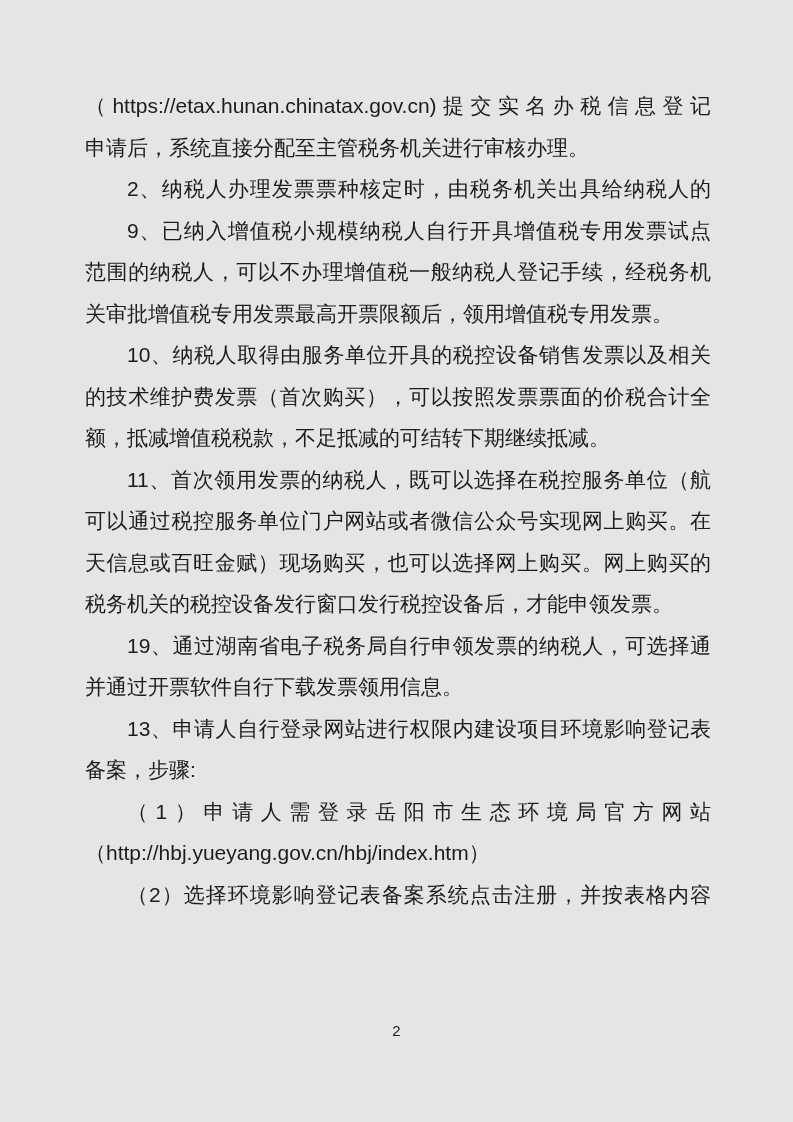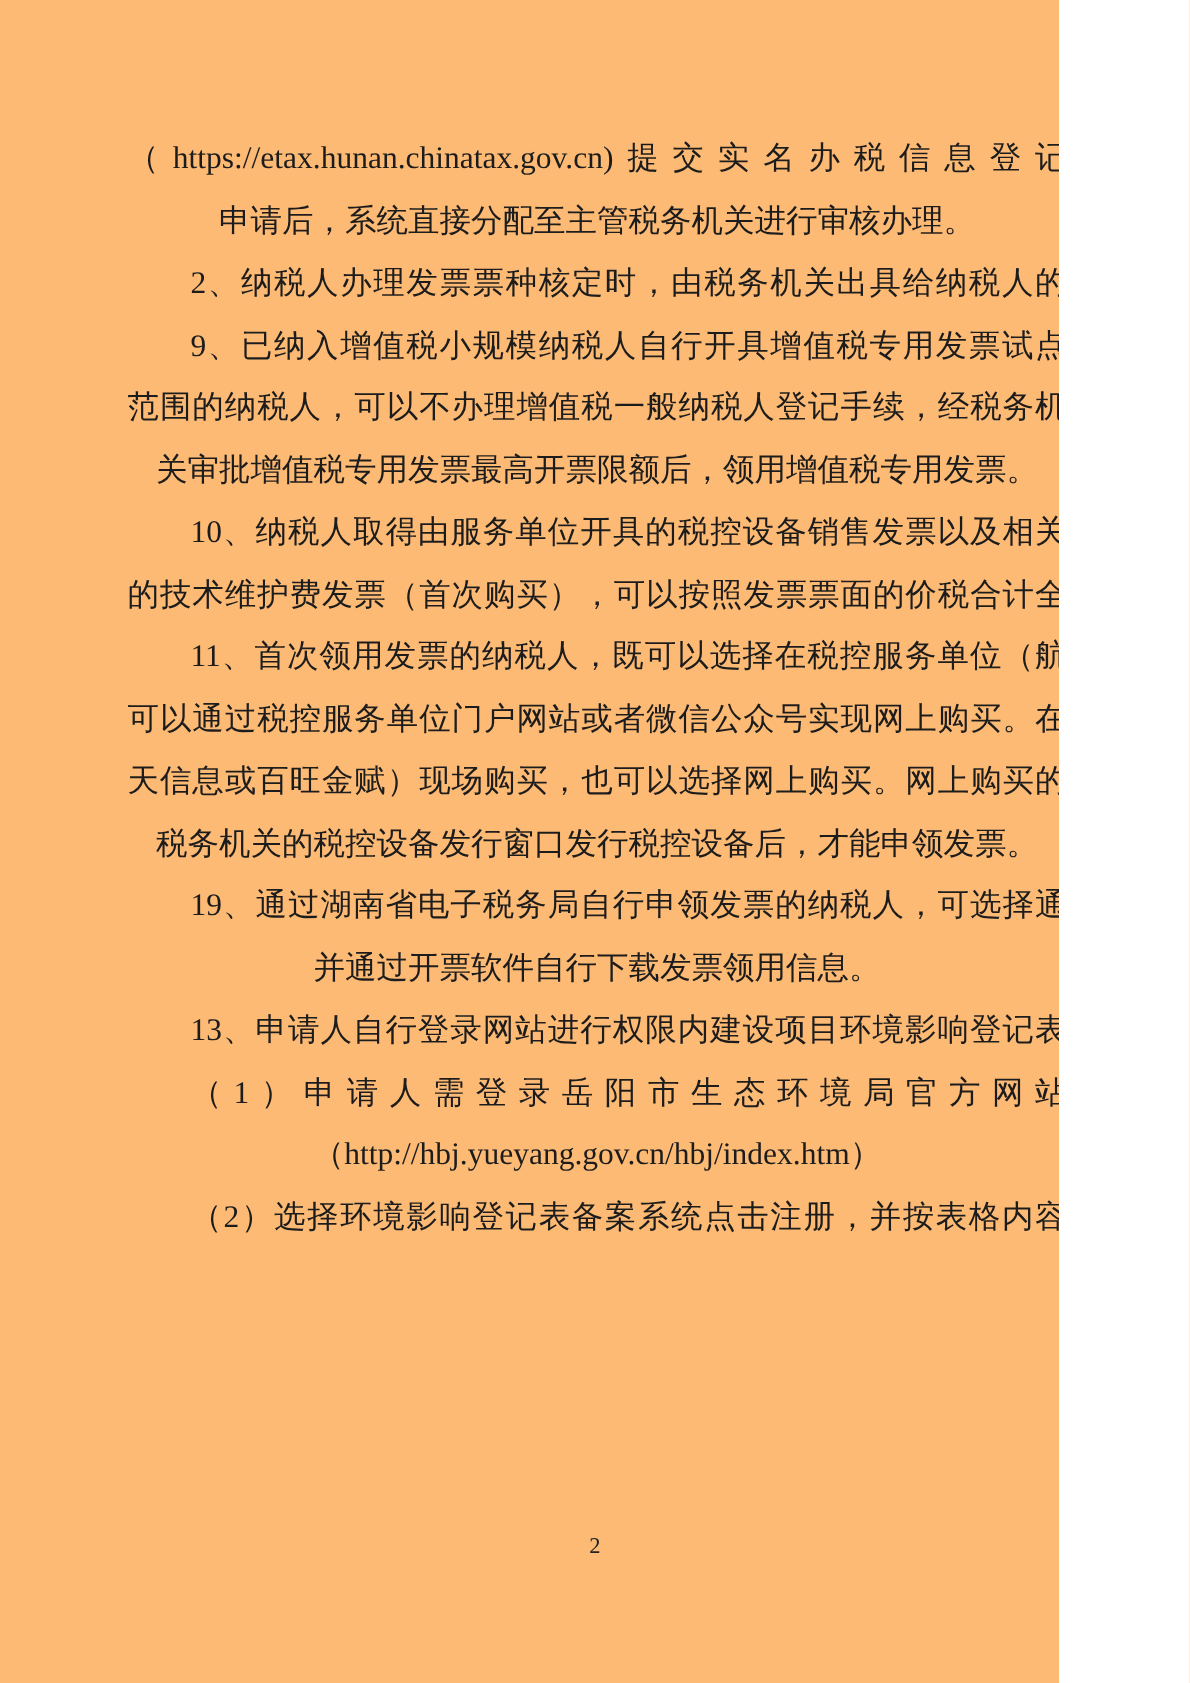--- a/index.html
+++ b/index.html
@@ -2,24 +2,24 @@
 <html><head>
 <meta charset="utf-8">
 <style>
   html, body {
     margin: 0;
     padding: 0;
     background: #ffffff;
   }
   .page {
     position: relative;
-    width: 706px;
+    width: 793px;
     height: 1122px;
-    background: #fdba74;
-    font-family: Liberation Serif, serif;
+    background: #e5e5e5;
+    font-family: Liberation Sans, sans-serif;
     color: #1c1c1c;
     overflow: hidden;
   }
   .textblock {
     position: absolute;
     left: 85px;
     top: 85px;
     width: 626px;
   }
   .para { margin: 0; padding: 0; }
@@ -30,21 +30,21 @@
     white-space: normal;
     overflow: visible;
   }
   
   .j {
     text-align: justify;
     text-align-last: justify;
     text-justify: inter-character;
   }
   
-  .l { text-align: center; }
+  .l { text-align: left; }
   
   .ind { text-indent: 42px; }
   .pagenum {
     position: absolute;
     left: 0;
     top: 1020px;
     width: 793px;
     text-align: center;
     font-size: 15px;
     line-height: 22px;
@@ -68,36 +68,38 @@
 
     <div class="para">
       <div class="line j ind">9、已纳入增值税小规模纳税人自行开具增值税专用发票试点</div>
       <div class="line j">范围的纳税人，可以不办理增值税一般纳税人登记手续，经税务机</div>
       <div class="line l">关审批增值税专用发票最高开票限额后，领用增值税专用发票。</div>
     </div>
 
     <div class="para">
       <div class="line j ind">10、纳税人取得由服务单位开具的税控设备销售发票以及相关</div>
       <div class="line j">的技术维护费发票（首次购买），可以按照发票票面的价税合计全</div>
+      <div class="line l">额，抵减增值税税款，不足抵减的可结转下期继续抵减。</div>
     </div>
 
     <div class="para">
       <div class="line j ind">11、首次领用发票的纳税人，既可以选择在税控服务单位（航</div>
       <div class="line j">可以通过税控服务单位门户网站或者微信公众号实现网上购买。在</div>
       <div class="line j">天信息或百旺金赋）现场购买，也可以选择网上购买。网上购买的</div>
       <div class="line l">税务机关的税控设备发行窗口发行税控设备后，才能申领发票。</div>
     </div>
 
     <div class="para">
       <div class="line j ind">19、通过湖南省电子税务局自行申领发票的纳税人，可选择通</div>
       <div class="line l">并通过开票软件自行下载发票领用信息。</div>
     </div>
 
     <div class="para">
       <div class="line j ind">13、申请人自行登录网站进行权限内建设项目环境影响登记表</div>
+      <div class="line l">备案，步骤:</div>
     </div>
 
     <div class="para">
       <div class="line j ind">（1）申请人需登录岳阳市生态环境局官方网站</div>
       <div class="line l">（http://hbj.yueyang.gov.cn/hbj/index.htm）</div>
     </div>
 
     <div class="para">
       <div class="line j ind">（2）选择环境影响登记表备案系统点击注册，并按表格内容</div>
     </div>

